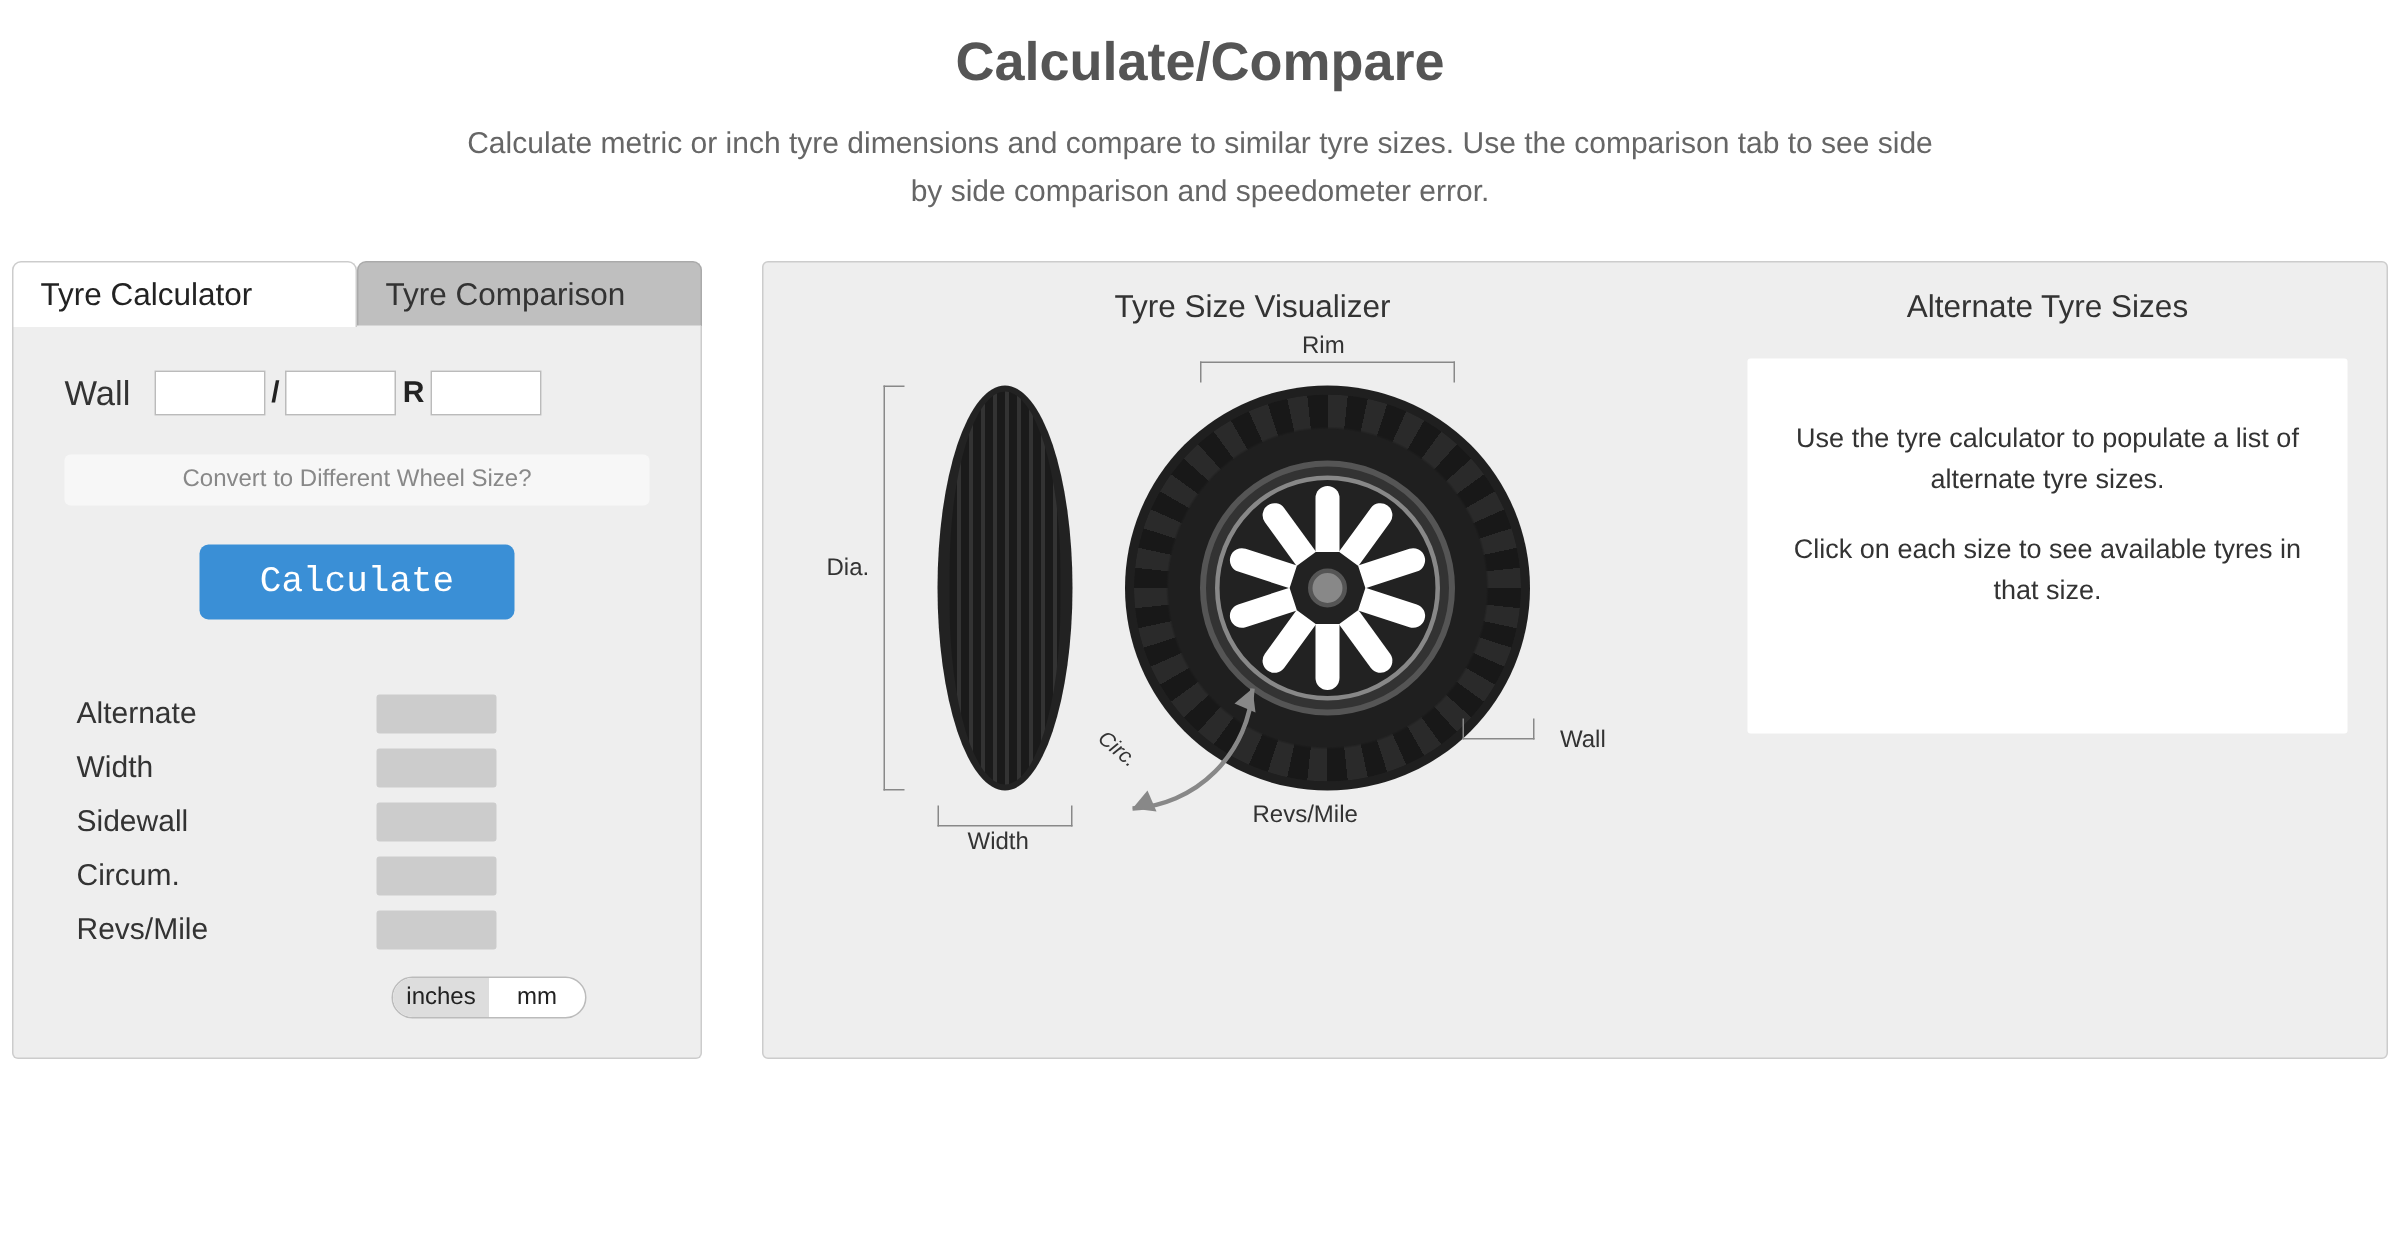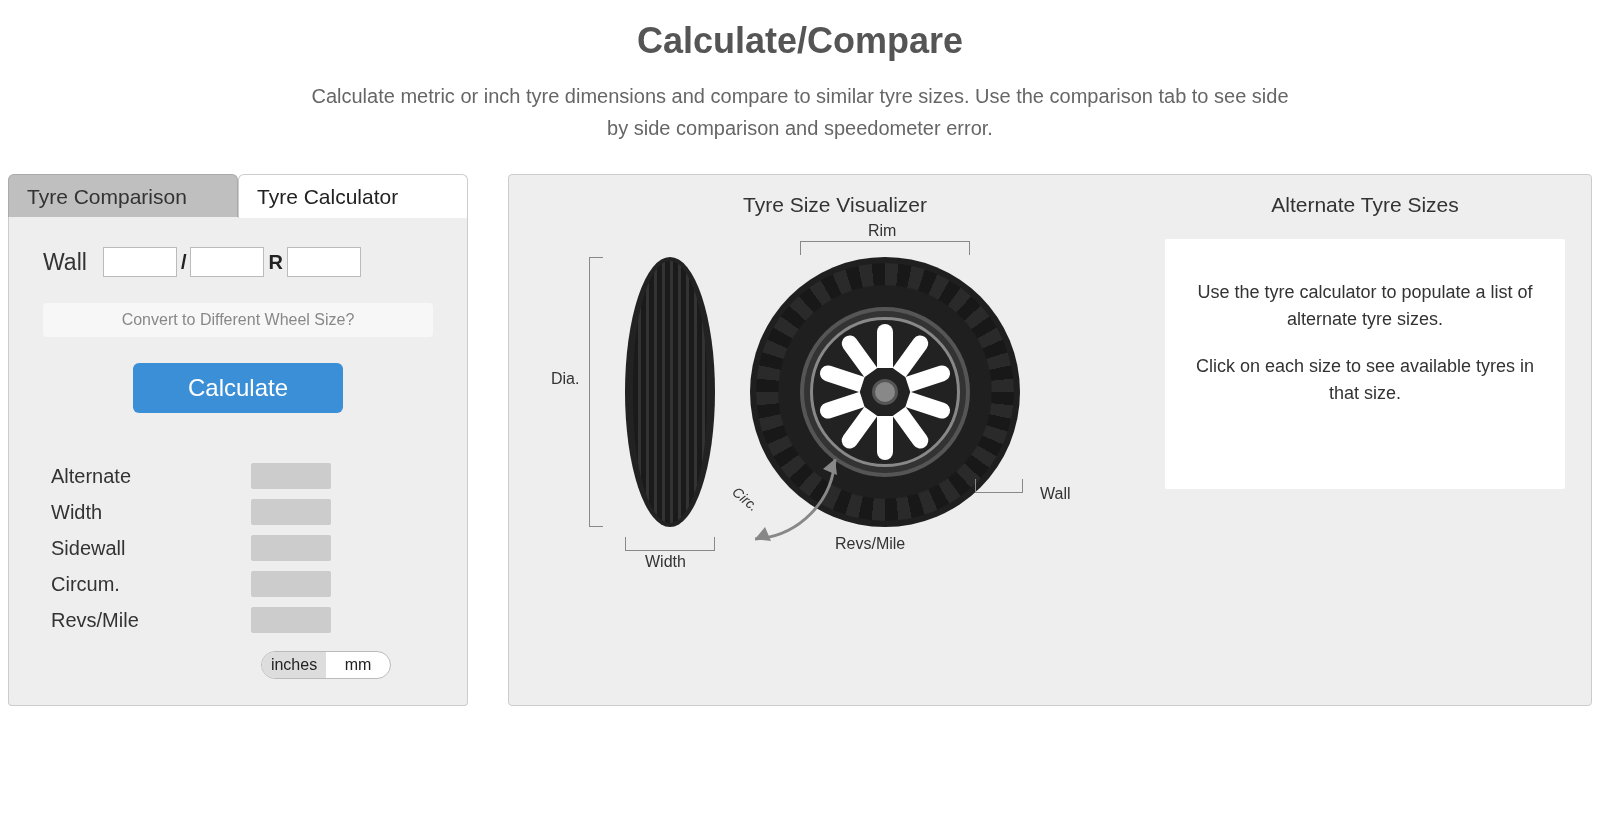--- a/index.html
+++ b/index.html
@@ -100,20 +100,21 @@
     display: block;
     width: 210px;
     height: 50px;
     margin: 0 auto 50px;
     background: #3a8fd6;
     color: #fff;
     border: none;
     border-radius: 6px;
     font-size: 24px;
     cursor: pointer;
+    font-family: Liberation Mono, monospace;
   }
   .results { padding: 0 8px; }
   .result-row {
     display: flex;
     align-items: center;
     margin-bottom: 10px;
   }
   .result-label { font-size: 20px; color: #333; width: 200px; }
   .result-box {
     width: 80px; height: 26px;
@@ -315,22 +316,22 @@
 
 <div class="header">
   <div class="title">Calculate/Compare</div>
   <div class="subtitle">Calculate metric or inch tyre dimensions and compare to similar tyre sizes. Use the comparison tab to see side by side comparison and speedometer error.</div>
 </div>
 
 <div class="main">
 
   <div class="left-panel">
     <div class="tabs">
+      <div class="tab active">Tyre Calculator</div>
       <div class="tab inactive">Tyre Comparison</div>
-      <div class="tab active">Tyre Calculator</div>
     </div>
     <div class="panel-body">
       <div class="size-row">
         <div class="size-label">Wall</div>
         <div class="size-inputs">
           <input class="size-input" style="">
           <span class="size-sep">/</span>
           <input class="size-input" style="">
           <span class="size-sep">R</span>
           <input class="size-input" style="">

